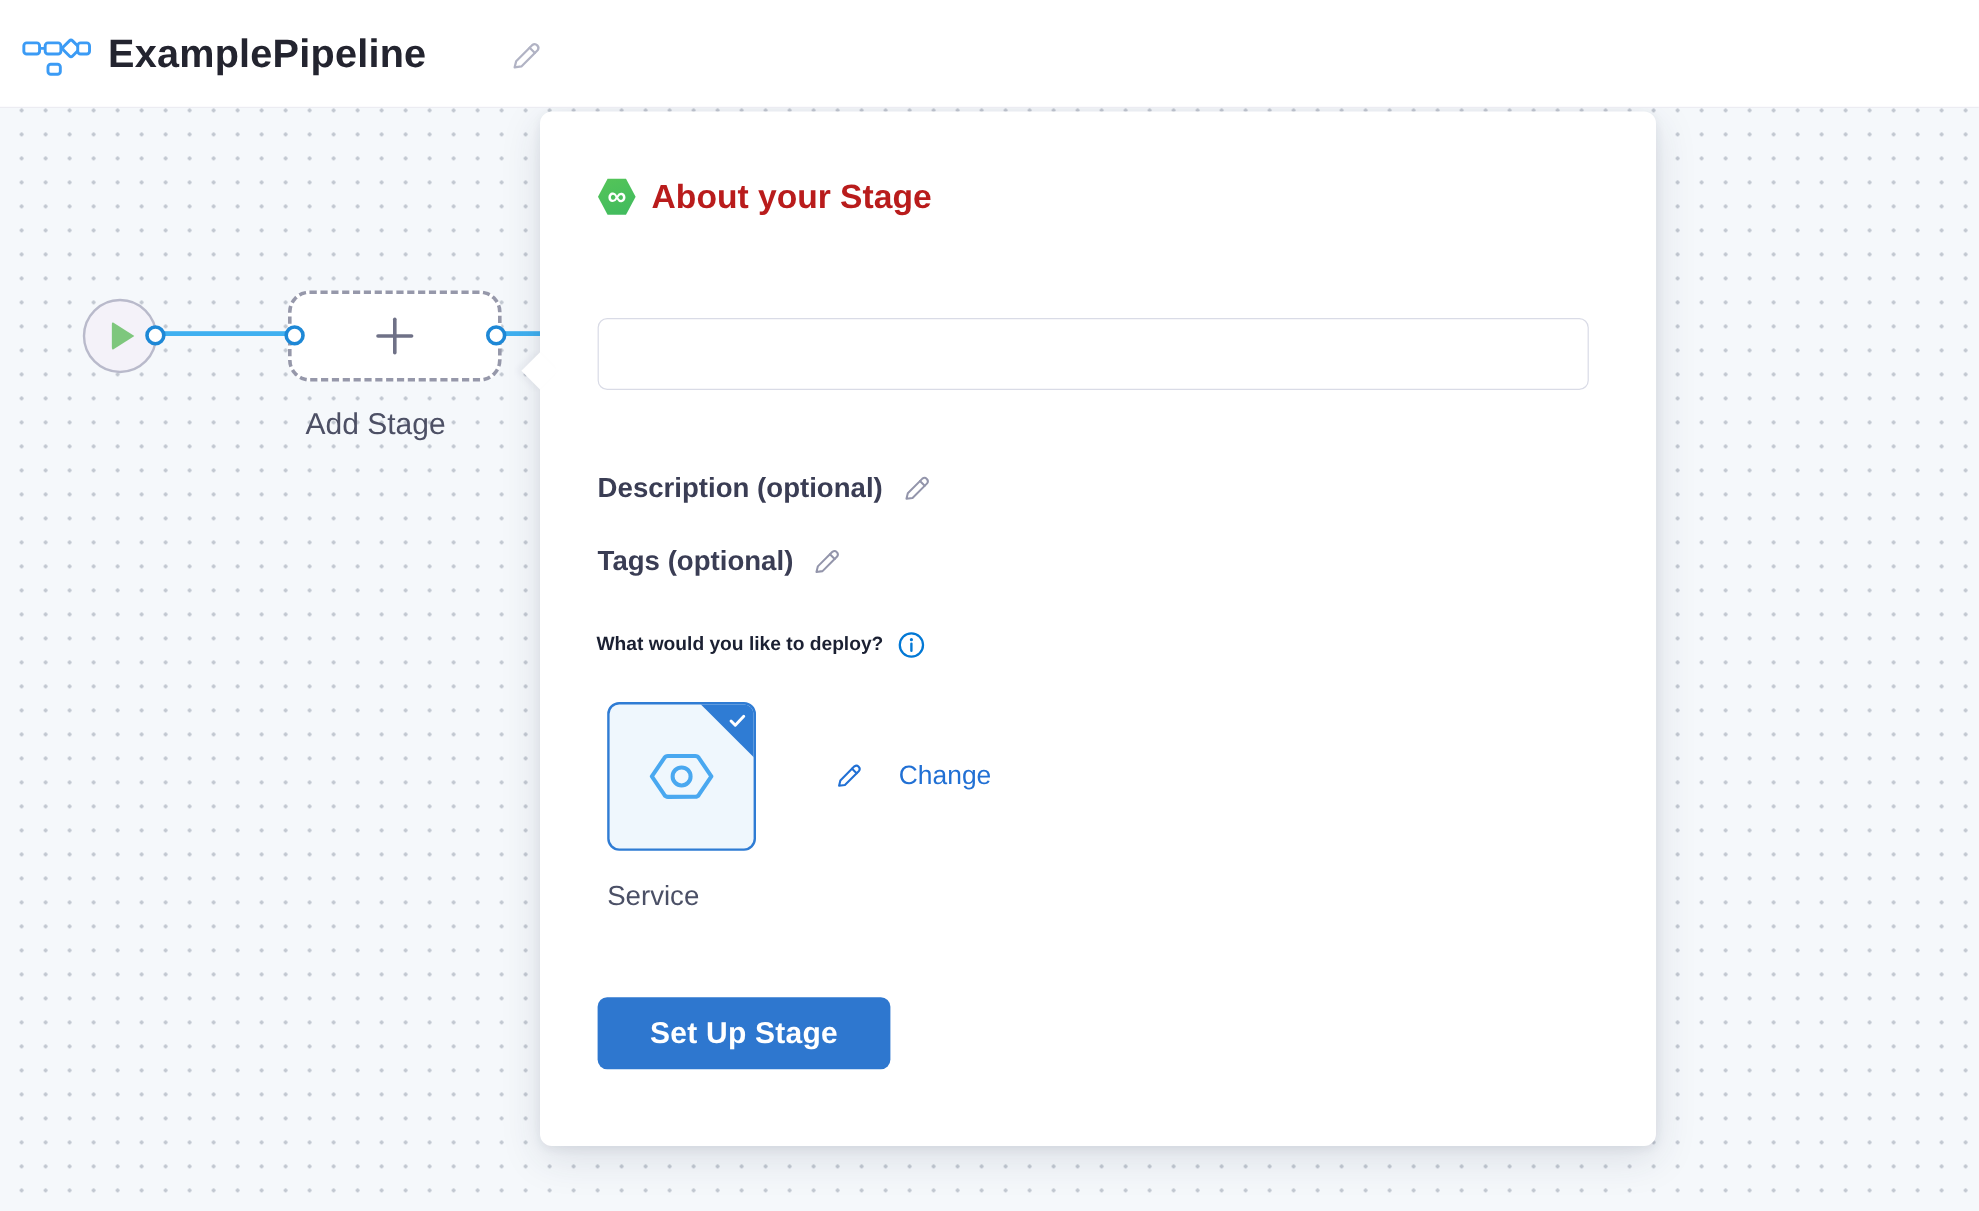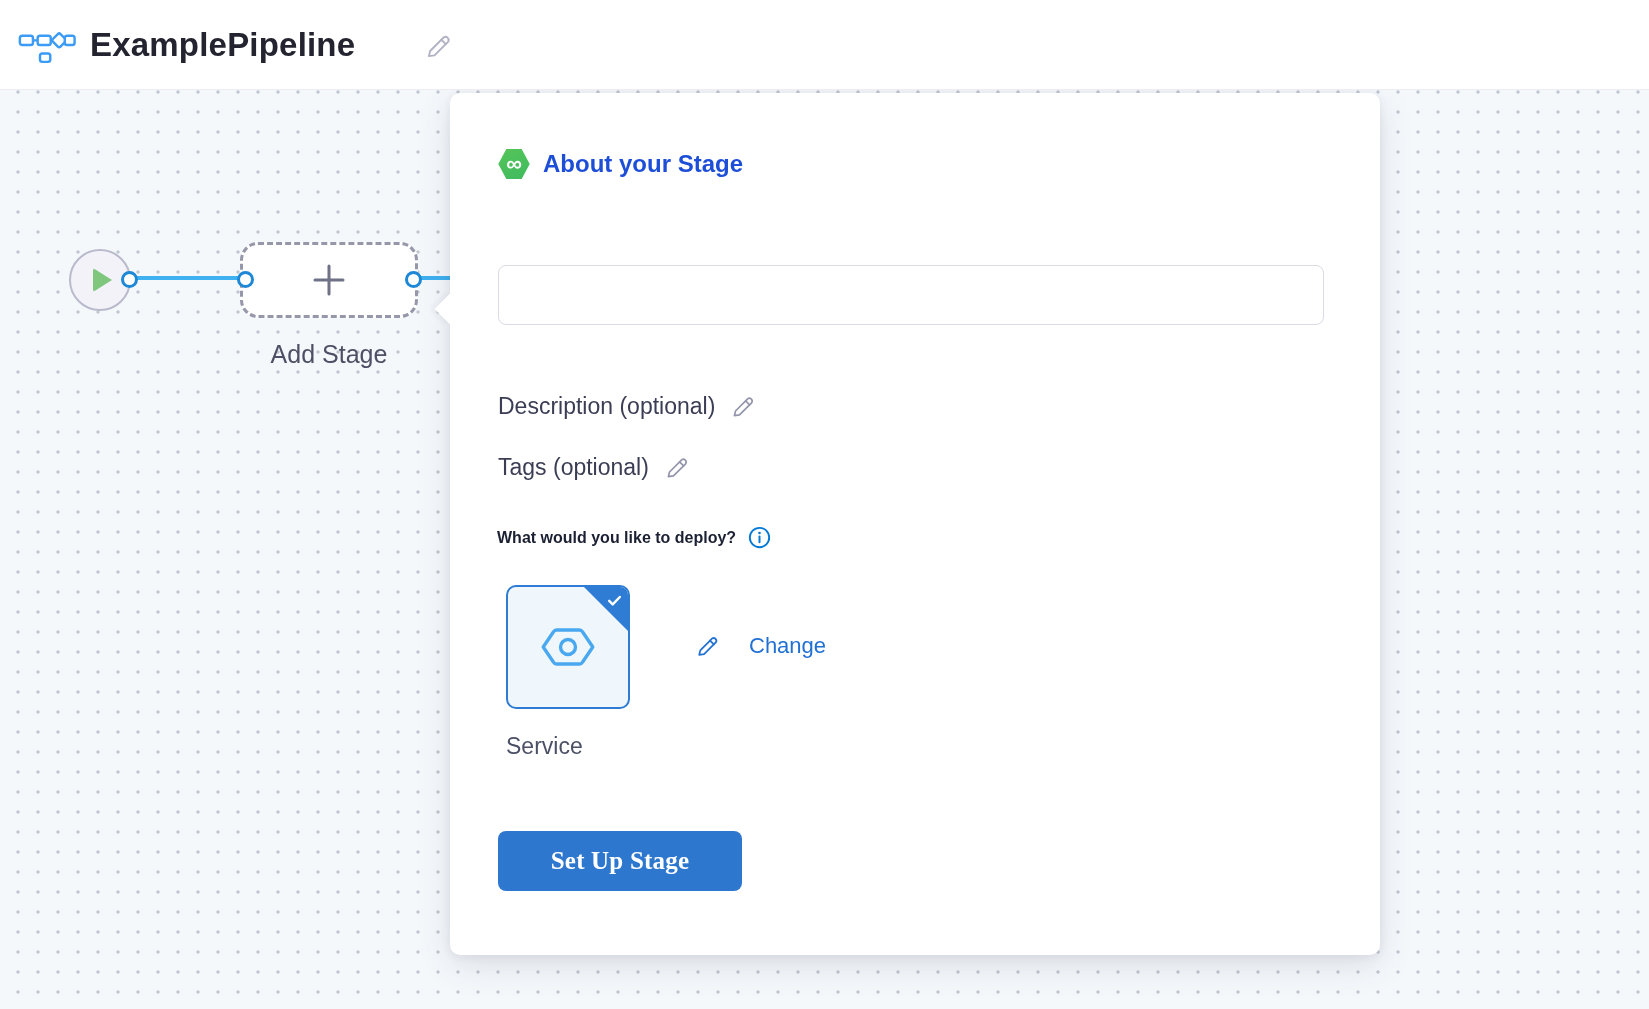--- a/index.html
+++ b/index.html
@@ -60,21 +60,21 @@
     background:#ffffff; border:3px solid #1e88d6; top:181px; z-index:4;
   }
   .dot-1 { left:121px; } .dot-2 { left:237px; } .dot-3 { left:405px; }
 
   .add-stage-box {
     position:absolute; left:240px; top:152px; width:178px; height:76px;
     background:#ffffff; border:3px dashed #9698aa; border-radius:18px;
     display:flex; align-items:center; justify-content:center; z-index:2; cursor:pointer;
   }
   .add-stage-label {
-    position:absolute; left:240px; top:250px; width:178px; text-align:center;
+    position:absolute; left:224px; top:250px; width:178px; text-align:center;
     font-size:25px; color:#4d5065; z-index:2;
   }
 
   
   .panel {
     position:absolute; left:450px; top:3px; width:930px; height:862px;
     background:#ffffff; border-radius:10px; z-index:10;
     box-shadow:0 10px 34px rgba(35,45,75,.13), 0 2px 8px rgba(35,45,75,.07);
   }
   .panel-caret {
@@ -83,21 +83,21 @@
     box-shadow:-3px 3px 5px rgba(35,45,75,.05);
   }
 
   .heading-row { position:absolute; left:48px; top:55px; display:flex; align-items:center; gap:13px; }
   .stage-type-icon {
     width:32px; height:32px; background:linear-gradient(160deg,#55c558,#3fba5f);
     clip-path:polygon(26% 3%, 74% 3%, 99% 50%, 74% 97%, 26% 97%, 1% 50%);
     display:flex; align-items:center; justify-content:center;
     color:#ffffff; font-size:22px; font-weight:700; line-height:1;
   }
-  .panel-heading { font-size:24px; font-weight:700; color:#1d4ed8; }
+  .panel-heading { font-size:28px; font-weight:700; color:#b91c1c; }
 
   .name-row {
     position:absolute; left:48px; top:120px; width:826px; height:32px;
     display:flex; align-items:center; justify-content:space-between;
   }
   .name-left, .name-right, .inline-row { display:flex; align-items:center; }
   .field-label { font-size:23px; font-weight:700; color:#3a3d54; }
   .info-icon { color:#0278d5; margin-left:11px; display:flex; cursor:pointer; }
   .id-label { font-size:23px; color:#6d7088; margin-right:14px; }
   .pencil-gray { color:#9395ab; display:flex; cursor:pointer; }
@@ -105,21 +105,21 @@
 
   .stage-input {
     position:absolute; left:48px; top:172px; width:826px; height:60px;
     border:1.6px solid #d9dbe6; border-radius:8px; background:#ffffff;
     font-size:22px; color:#23242f; padding:0 18px; outline:none;
     font-family:"Liberation Sans", sans-serif;
   }
 
   .desc-row { position:absolute; left:48px; top:300px; gap:15px; }
   .tags-row { position:absolute; left:48px; top:361px; gap:15px; }
-  .opt-label { font-size:23px; font-weight:400; color:#3a3d54; }
+  .opt-label { font-size:23px; font-weight:700; color:#3a3d54; }
 
   .question-row { position:absolute; left:47px; top:432px; }
   .question-label { font-size:16px; font-weight:700; color:#1b2032; }
 
   .deploy-card {
     position:absolute; left:56px; top:492px; width:124px; height:124px;
     background:#eff7fd; border:2px solid #2f7cd4; border-radius:10px;
     overflow:hidden; cursor:pointer; z-index:2;
   }
   .card-corner {
@@ -134,21 +134,21 @@
 
   .service-label {
     position:absolute; left:56px; top:640px; width:124px; 
     font-size:23px; color:#4b5066;
   }
 
   .setup-button {
     position:absolute; left:48px; top:738px; width:244px; height:60px;
     background:#2e77cf; border:none; border-radius:8px; cursor:pointer;
     color:#ffffff; font-size:25px; font-weight:700;
-    font-family:Liberation Serif, serif; letter-spacing:.2px;
+    font-family:Liberation Sans, sans-serif; letter-spacing:.2px;
   }
 </style>
 </head>
 <body>
 
 <div class="header">
   <span class="pipeline-icon">
     <svg width="58" height="40" viewBox="0 0 62 42" fill="none">
       <line x1="6" y1="15" x2="58" y2="15" stroke="#3b9bf5" stroke-width="2.4"></line>
       <rect x="2" y="10" width="14" height="10" rx="2.5" fill="#ffffff" stroke="#3b9bf5" stroke-width="2.6"></rect>

